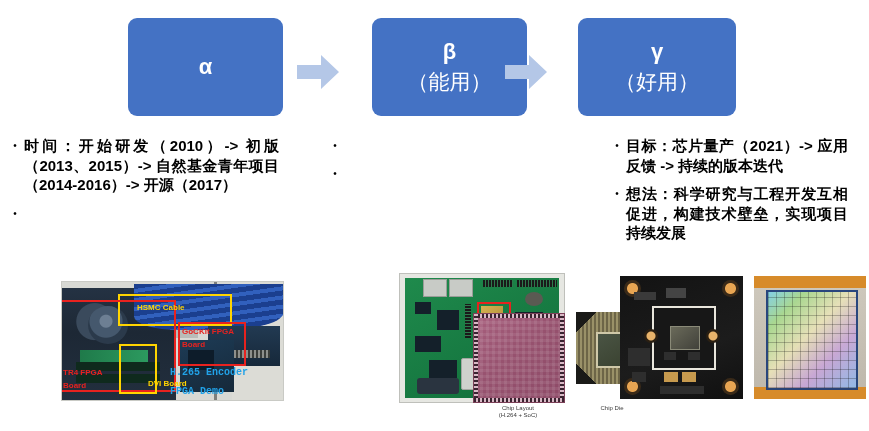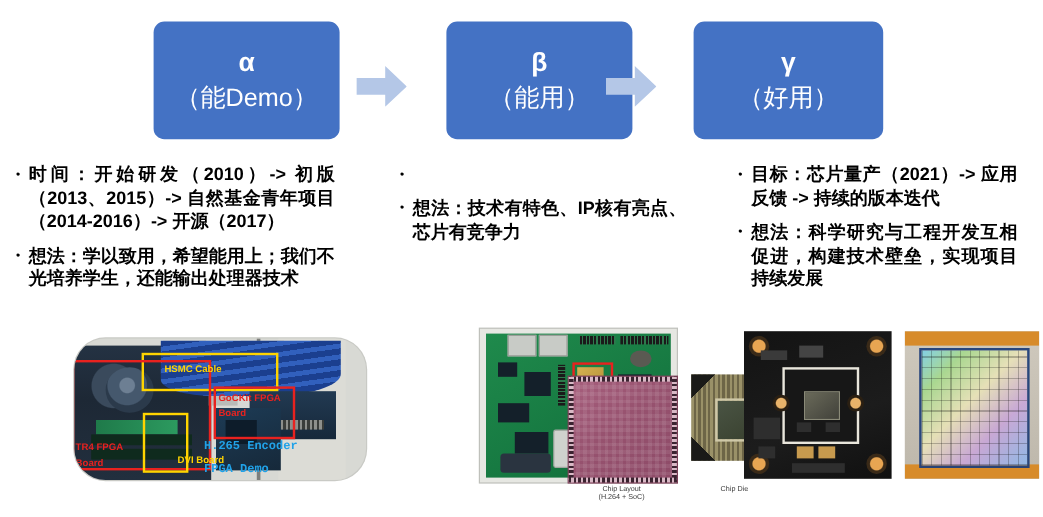--- a/index.html
+++ b/index.html
@@ -52,24 +52,23 @@
   #col-mid .dot{margin-left:10px;}
   #col-mid .btext{width:228px;}
   #col-right .dot{margin-left:8px;}
   #col-right .btext{width:222px;}
 
   
   .photos{position:absolute;left:0;top:270px;width:869px;height:161px;}
 
   
   #photo-fpga{
-    position:absolute;left:62px;top:12px;width:243px;height:118px;
+    position:absolute;left:62px;top:12px;width:221px;height:118px;
     background:#d8d9d4;overflow:hidden;
     box-shadow:0 0 0 1px #c9cac5;
-    border-radius:26px;
   }
   .fpga-left-board{
     position:absolute;left:-2px;top:6px;width:116px;height:112px;
     background:
       radial-gradient(circle at 30% 30%, #3a4a5c 0 18px, transparent 19px),
       linear-gradient(180deg,#243243 0%,#1d2835 40%,#222f3e 100%);
   }
   .fpga-left-board:before{
     content:"";position:absolute;left:28px;top:18px;width:40px;height:38px;border-radius:50%;
     background:radial-gradient(circle at 45% 40%,#6d7f93 0 6px,#45586d 7px 16px,#2b3a4b 17px 100%);
@@ -203,21 +202,20 @@
     background:radial-gradient(ellipse at 50% 40%,rgba(190,150,120,.55),rgba(150,115,90,.25) 70%,transparent);
   }
 </style>
 </head>
 <body>
 
 <div class="stage-row">
 
   <div class="stage-box" id="stage-0">
     <div class="greek">α</div>
-    <div class="sub">（能Demo）</div>
   </div>
 
   <div class="arrow" id="arrow-0">
     <svg width="42" height="34" viewBox="0 0 42 34">
       <polygon points="0,10 24,10 24,0 42,17 24,34 24,24 0,24" fill="#B4C7E7"></polygon>
     </svg>
   </div>
 
   <div class="stage-box" id="stage-1">
     <div class="greek">β</div>
@@ -236,31 +234,29 @@
   </div>
 </div>
 
 <div class="col" id="col-left">
   <div class="bullet">
     <div class="dot">•</div>
     <div class="btext">时间：开始研发（2010）-&gt; 初版（2013、2015）-&gt; 自然基金青年项目（2014-2016）-&gt; 开源（2017）</div>
   </div>
   <div class="bullet">
     <div class="dot">•</div>
-    <div class="btext">想法：学以致用，希望能用上；我们不光培养学生，还能输出处理器技术</div>
   </div>
 </div>
 
 <div class="col" id="col-mid">
   <div class="bullet">
     <div class="dot">•</div>
   </div>
   <div class="bullet">
     <div class="dot">•</div>
-    <div class="btext">想法：技术有特色、IP核有亮点、芯片有竞争力</div>
   </div>
 </div>
 
 <div class="col" id="col-right">
   <div class="bullet">
     <div class="dot">•</div>
     <div class="btext">目标：芯片量产（2021）-&gt; 应用反馈 -&gt; 持续的版本迭代</div>
   </div>
   <div class="bullet">
     <div class="dot">•</div>

